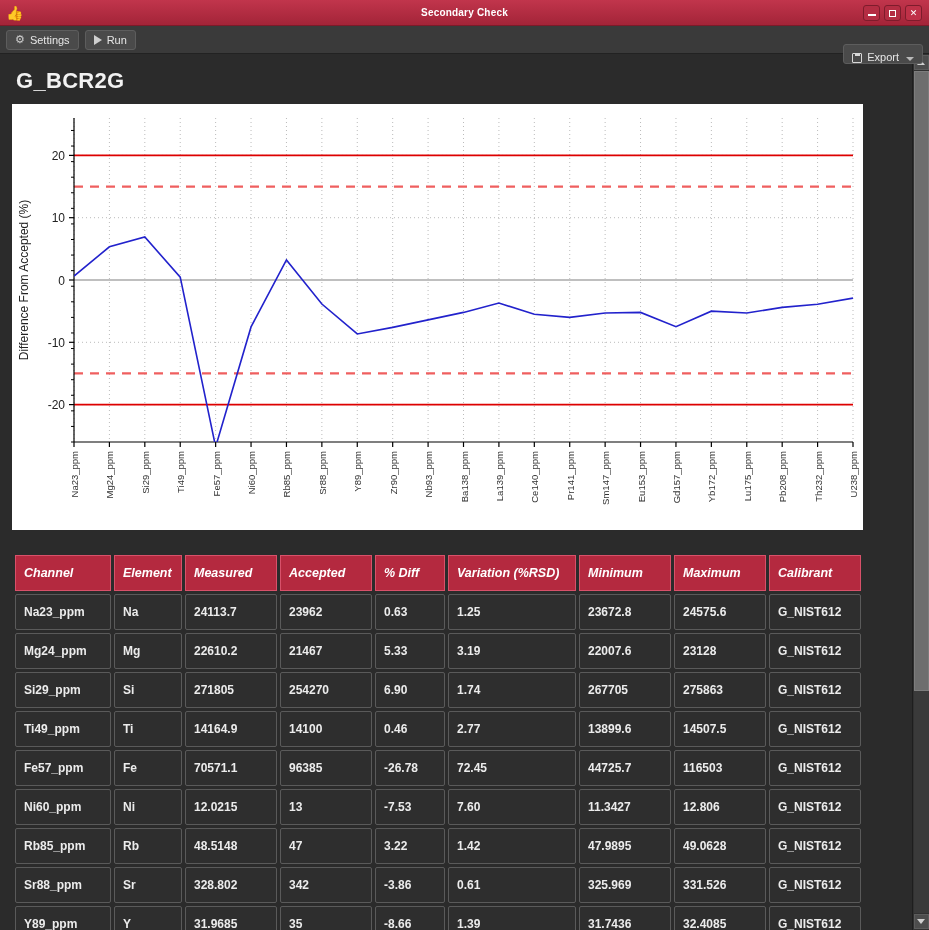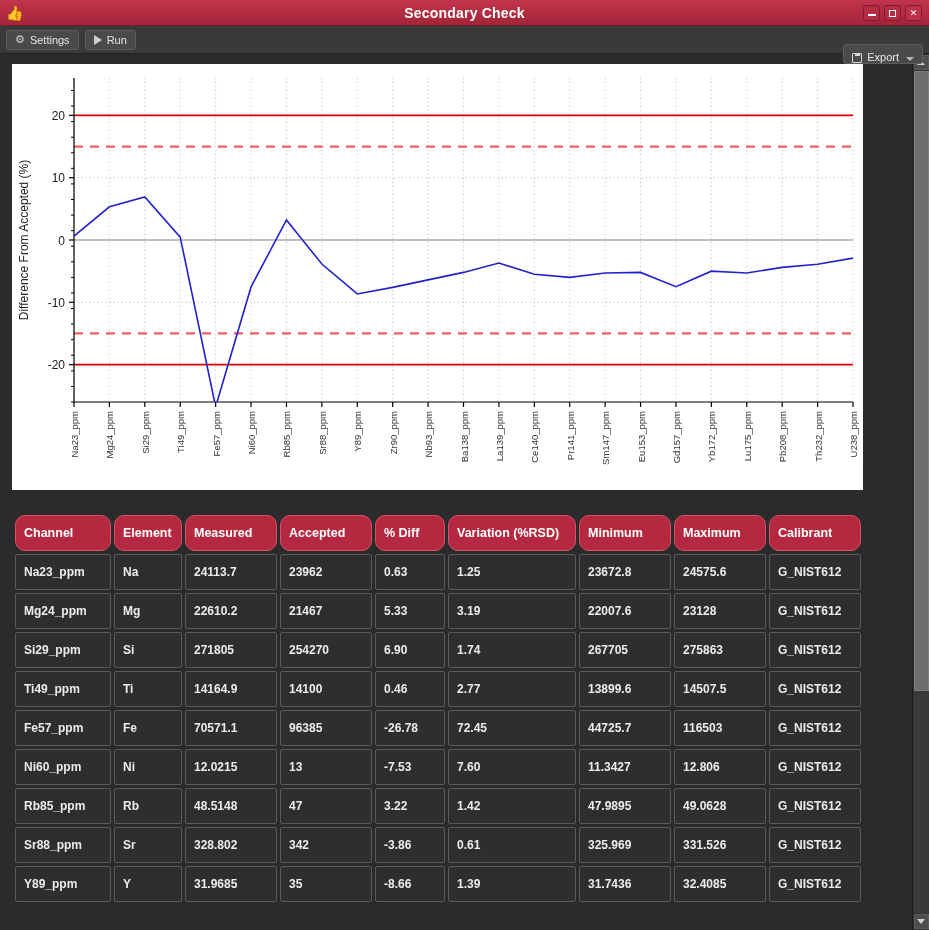--- a/index.html
+++ b/index.html
@@ -14,21 +14,21 @@
   
   .titlebar {
     height: 26px; flex: 0 0 26px;
     background: linear-gradient(180deg,#c1354c 0%, #a32438 100%);
     border-bottom: 1px solid #7d1a29;
     display: flex; align-items: center; position: relative;
   }
   .app-icon { width: 30px; text-align: center; font-size: 14px; color: #f0e3e3; line-height: 1; }
   .title-text {
     position: absolute; left: 0; right: 0; text-align: center;
-    font-size: 14px; font-weight: bold; color: #ffffff; letter-spacing: .2px;
+    font-size: 10px; font-weight: bold; color: #ffffff; letter-spacing: .2px;
     pointer-events: none;
   }
   .win-buttons { margin-left: auto; display: flex; gap: 4px; padding-right: 7px; z-index:2; }
   .win-btn {
     width: 17px; height: 16px;
     border: 1px solid #7e1c2c; border-radius: 3px;
     background: #b42d43;
     color: #fff; font-size: 9px; line-height: 14px; text-align: center;
     cursor: pointer;
   }
@@ -84,22 +84,22 @@
     font-size: 12px; fill:#222; font-family:"Liberation Sans",sans-serif;
   }
   .tick-text { font-size: 12px; fill:#222; font-family:"Liberation Sans",sans-serif; }
   .xtick-text { font-size: 9.5px; fill:#333; font-family:"Liberation Sans",sans-serif; }
 
   
   .table-wrap { margin-top: 22px; width: 851px; }
   table.grid { border-collapse: separate; border-spacing: 3px; width: 100%; table-layout: fixed; }
   table.grid th {
     background:#b4293f; color:#fff; font-size:12.5px; font-weight:bold;
-    padding: 10px 8px; text-align:left; border:1px solid #d8516a; border-radius:10px;
-    white-space: nowrap; overflow:hidden; text-overflow:ellipsis;
+    padding: 10px 8px; text-align:left; border:1px solid #d8516a; border-radius:0;
+    white-space: nowrap; overflow:hidden; text-overflow:ellipsis;font-style:italic;
   }
   table.grid td {
     background:#2e2e2e; color:#ececec; font-size:12px; font-weight:bold;
     padding: 10px 8px; border:1px solid #5a5a5a; border-radius:2px;
     white-space: nowrap; overflow:hidden; text-overflow:ellipsis;
   }
   td.flag { color:#ff1f1f;margin-top:28px; }
   col.c-channel{width:96px}
   col.c-element{width:68px}
   col.c-measured{width:92px}
@@ -151,20 +151,21 @@
       <span class="disk"></span>
       <span>Export</span>
       <span class="caret-sm"></span>
     </div>
   </div>
 
   <div class="body-area">
 
     <div class="content">
 
+      <div class="page-title">G_BCR2G</div>
 
       <div class="chart-card">
         <svg id="chart-svg" width="851" height="426">
             <rect x="0" y="0" width="851" height="426" fill="#ffffff"></rect>
             <line x1="62" y1="14" x2="62" y2="338" stroke="#bbbbbb" stroke-width="1" stroke-dasharray="1,3"></line>
             <line x1="97.4090909090909" y1="14" x2="97.4090909090909" y2="338" stroke="#bbbbbb" stroke-width="1" stroke-dasharray="1,3"></line>
             <line x1="132.8181818181818" y1="14" x2="132.8181818181818" y2="338" stroke="#bbbbbb" stroke-width="1" stroke-dasharray="1,3"></line>
             <line x1="168.22727272727275" y1="14" x2="168.22727272727275" y2="338" stroke="#bbbbbb" stroke-width="1" stroke-dasharray="1,3"></line>
             <line x1="203.63636363636363" y1="14" x2="203.63636363636363" y2="338" stroke="#bbbbbb" stroke-width="1" stroke-dasharray="1,3"></line>
             <line x1="239.04545454545453" y1="14" x2="239.04545454545453" y2="338" stroke="#bbbbbb" stroke-width="1" stroke-dasharray="1,3"></line>

